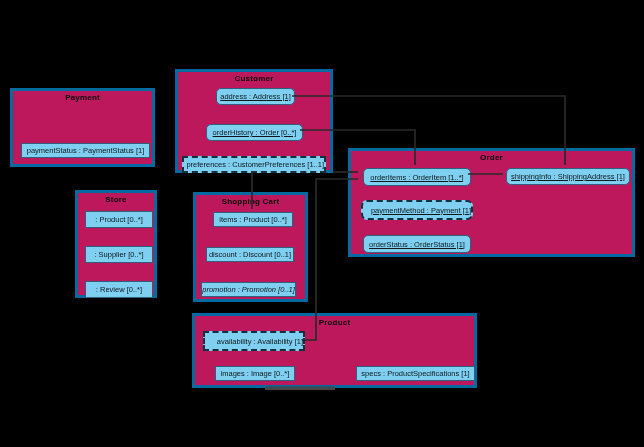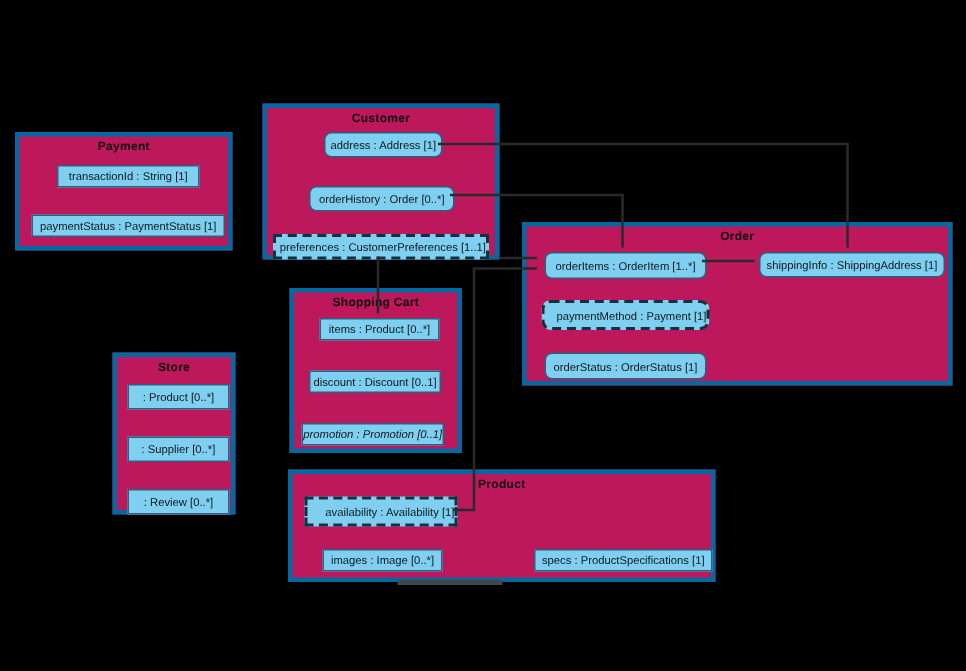--- a/index.html
+++ b/index.html
@@ -12,35 +12,32 @@
   }
   .cls-title{
     position:absolute;top:2px;left:0;width:100%;text-align:center;
     font-weight:bold;font-size:8px;color:#0a0a0a;letter-spacing:.2px;
   }
   .attr{
     position:absolute;background:#7ecff0;border:1px solid #2e5f7d;box-sizing:border-box;
     display:flex;align-items:center;justify-content:center;
     font-size:7.5px;color:#10181c;white-space:nowrap;overflow:hidden;
   }
-  .attr.rounded{border-radius:5px;}
+  .attr.rounded{border-radius:5px;text-decoration:underline;}
   .attr.dashed{border:2px dashed #14303e;justify-content:flex-end;}
   .attr.dashed.rounded{border-radius:6px;}
   #wires{position:absolute;left:0;top:0;width:644px;height:447px;pointer-events:none;z-index:10;}
 </style>
 </head>
 <body>
 
 <div id="canvas">
 
   <div class="cls" style="left:10px;top:88px;width:145px;height:79px;">
     <div class="cls-title">Payment</div>
-    <div class="attr" style="left:25px;top:19px;width:95px;height:15px;">
-      <span>transactionId : String [1]</span>
-    </div>
     <div class="attr" style="left:8px;top:52px;width:129px;height:15px;">
       <span>paymentStatus : PaymentStatus [1]</span>
     </div>
   </div>
 
   <div class="cls" style="left:175px;top:69px;width:158px;height:104px;">
     <div class="cls-title">Customer</div>
     <div class="attr rounded" style="left:38px;top:16px;width:79px;height:17px;">
       <span>address : Address [1]</span>
     </div>
@@ -61,21 +58,21 @@
       <span>shippingInfo : ShippingAddress [1]</span>
     </div>
     <div class="attr dashed rounded" style="left:10px;top:49px;width:112px;height:20px;">
       <span>paymentMethod : Payment [1]</span>
     </div>
     <div class="attr rounded" style="left:12px;top:84px;width:108px;height:18px;">
       <span>orderStatus : OrderStatus [1]</span>
     </div>
   </div>
 
-  <div class="cls" style="left:75px;top:190px;width:82px;height:108px;margin-top:45px;">
+  <div class="cls" style="left:75px;top:190px;width:82px;height:108px;">
     <div class="cls-title">Store</div>
     <div class="attr" style="left:7px;top:18px;width:68px;height:17px;">
       <span>: Product [0..*]</span>
     </div>
     <div class="attr" style="left:7px;top:53px;width:68px;height:17px;">
       <span>: Supplier [0..*]</span>
     </div>
     <div class="attr" style="left:7px;top:88px;width:68px;height:17px;">
       <span>: Review [0..*]</span>
     </div>

